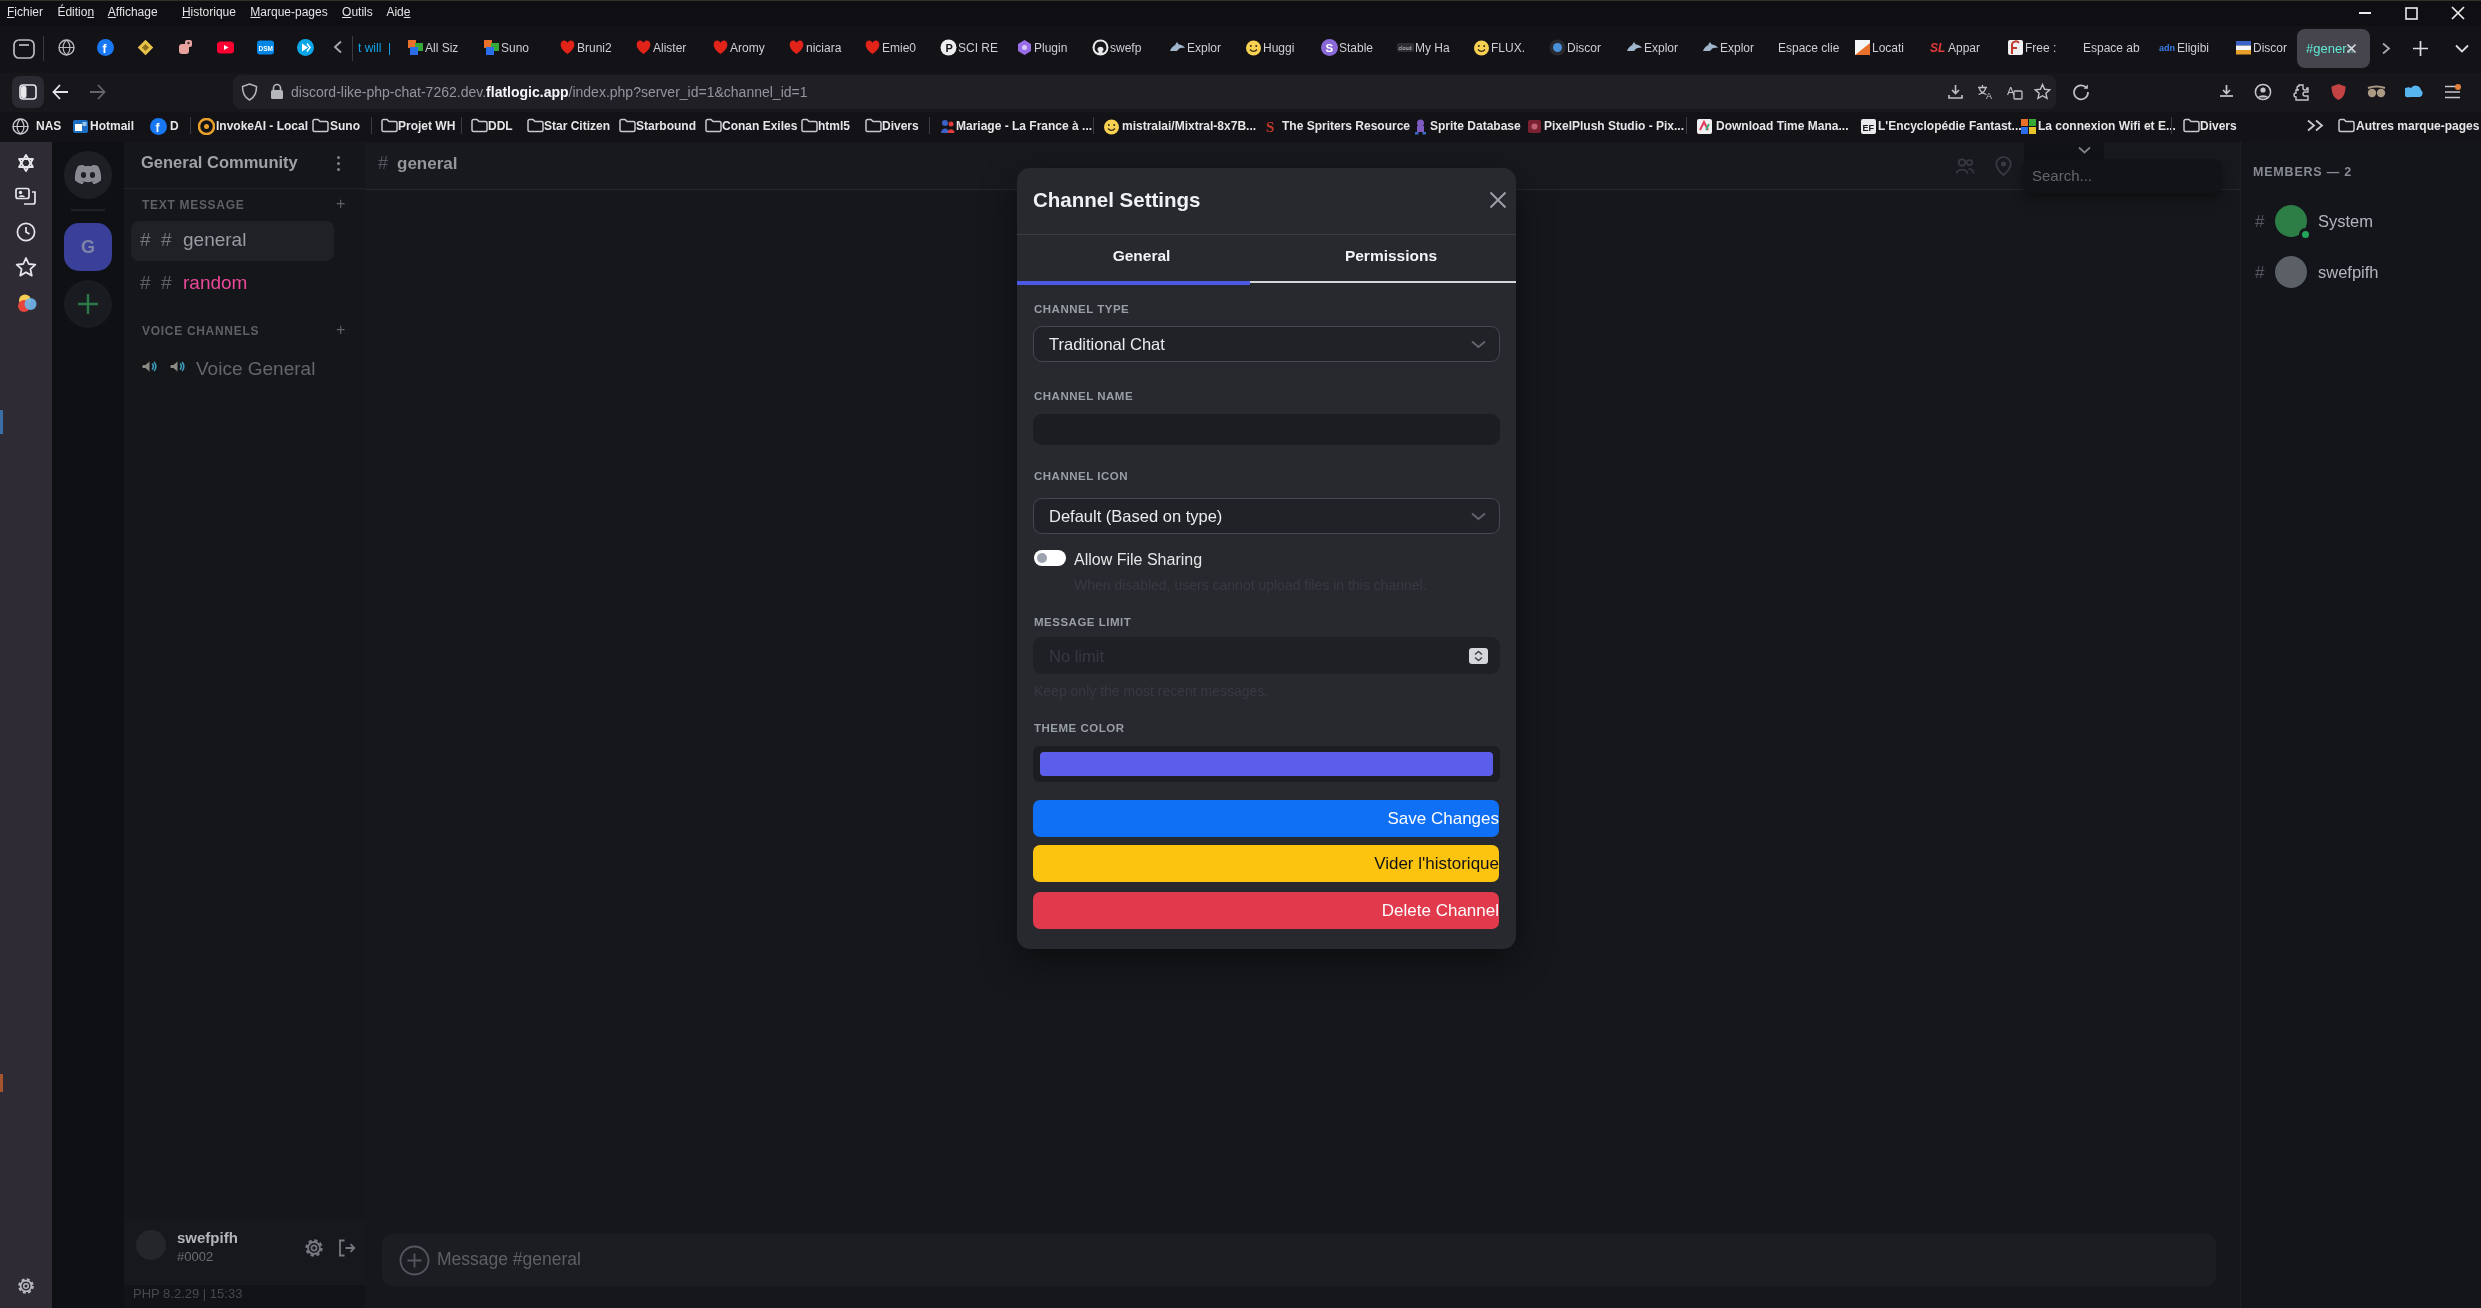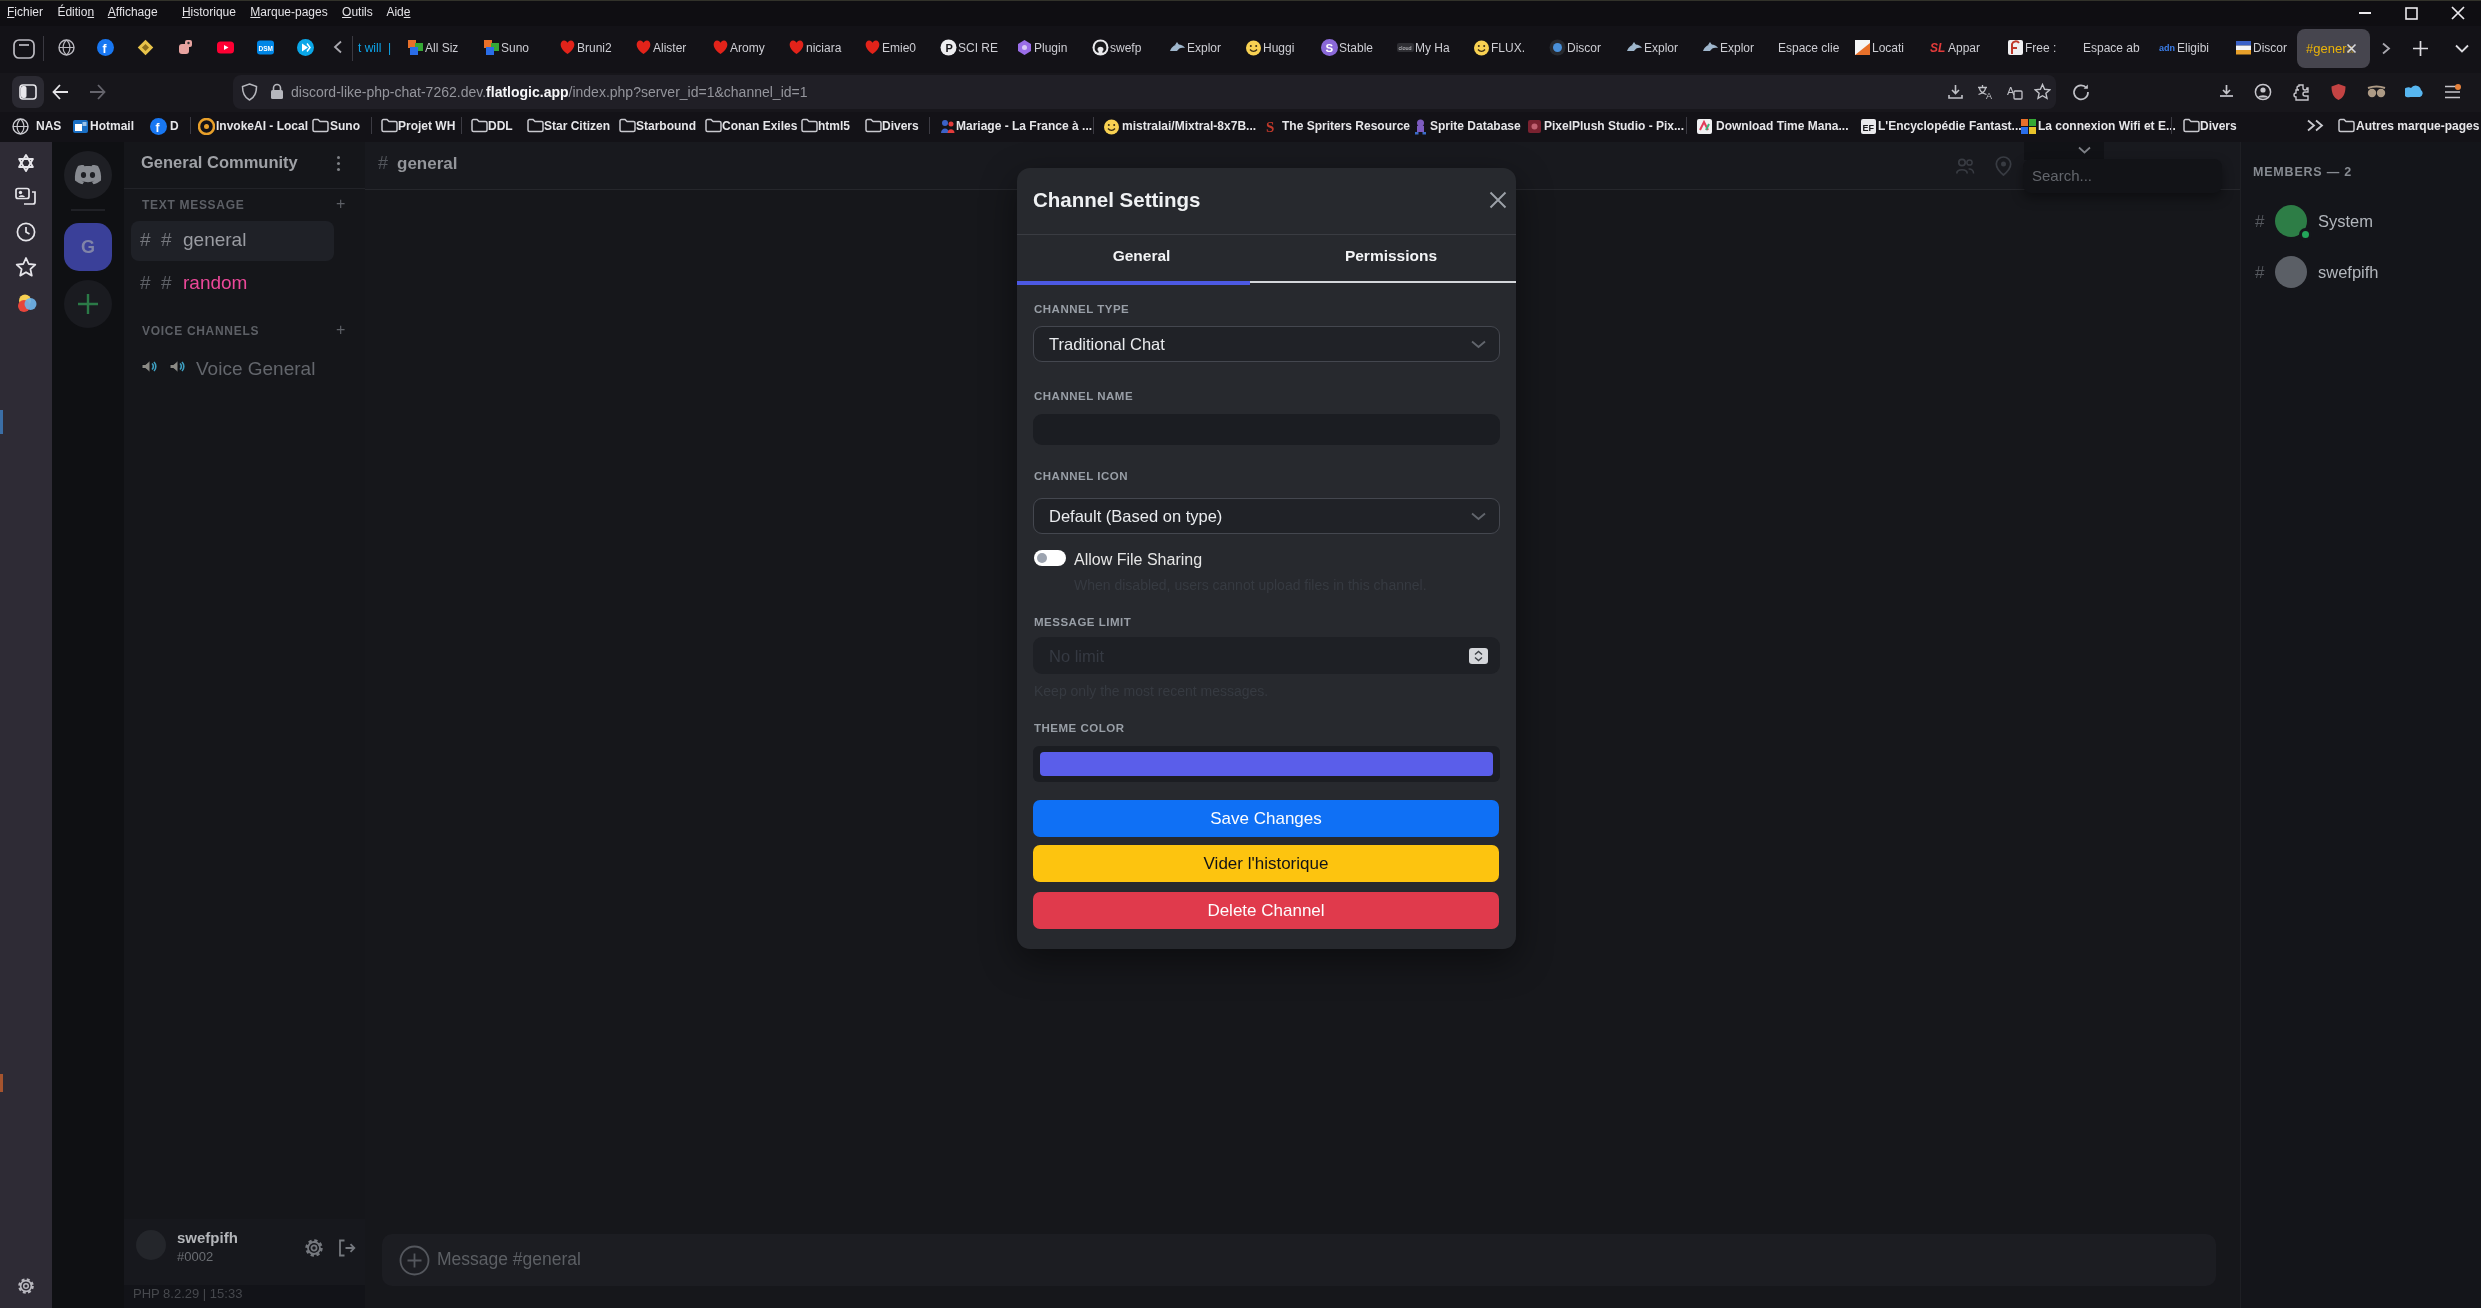--- a/index.html
+++ b/index.html
@@ -8,21 +8,21 @@
   .a{position:absolute;}
   .tablbl{position:absolute;top:41px;font-size:12px;color:#cdcdd3;white-space:nowrap;}
   .tabico{position:absolute;top:39px;width:17px;height:17px;}
   .bm{position:absolute;top:119px;font-size:12px;color:#e6e6e9;white-space:nowrap;font-weight:600;}
   .bmic{position:absolute;top:118px;}
   .bmsep{position:absolute;top:117px;width:1px;height:17px;background:#3c3b43;}
   .lbl{position:absolute;font-size:11.5px;font-weight:bold;color:#999fa7;letter-spacing:.5px;}
   .sel{position:absolute;left:1033px;width:467px;background:#202227;border:1px solid #44474f;
        border-radius:9px;box-sizing:border-box;color:#e9ebee;font-size:16.5px;}
   .btn{position:absolute;left:1033px;width:466px;height:37px;border-radius:7px;
-       text-align:center;line-height:37px;font-size:17px;}
+       text-align:right;line-height:37px;font-size:17px;}
 </style>
 </head>
 <body>
 
 
 
 <div class="a" style="left:0;top:0;width:2481px;height:26px;background:#0f0e12;"></div>
 <div class="a" style="left:0;top:0;width:2481px;height:1px;background:#32322a;"></div>
 <div class="a" style="top:5px;left:7px;font-size:12px;color:#e3e2e6;">
   <span style="margin-right:11px"><u>F</u>ichier</span>
@@ -173,21 +173,21 @@
 <svg class="tabico" style="left:2159px">
     <text x="0" y="12" font-size="9" font-weight="bold" fill="#3b7de8" font-family="Liberation Sans">adn</text>
   </svg><div class="tablbl" style="left:2177px">Eligibi</div>
 <svg class="tabico" style="left:2235px">
     <rect x="1" y="2" width="15" height="4.5" fill="#3b62c8"></rect>
     <rect x="1" y="6.5" width="15" height="4.5" fill="#f5f6f7"></rect>
     <rect x="1" y="11" width="15" height="4.5" fill="#e8a02a"></rect>
   </svg><div class="tablbl" style="left:2253px">Discor</div>
 
 <div class="a" style="left:2297px;top:29px;width:73px;height:39px;background:#46454e;border-radius:8px;"></div>
-<div class="a" style="left:2306px;top:41px;font-size:13px;color:#eab308;">#gener<span style="opacity:.45">a</span></div>
+<div class="a" style="left:2306px;top:41px;font-size:13px;color:#5eead4;">#gener<span style="opacity:.45">a</span></div>
 <svg class="a" style="left:2346px;top:43px" width="11" height="11">
     <path d="M1.5 1.5 L9.5 9.5 M9.5 1.5 L1.5 9.5" stroke="#d9d9dd" stroke-width="1.6"></path>
   </svg>
 <svg class="a" style="left:2381px;top:42px" width="10" height="13">
     <path d="M2 1.5 L8 6.5 L2 11.5" fill="none" stroke="#a9a8af" stroke-width="1.8"></path>
   </svg>
 <svg class="a" style="left:2412px;top:40px" width="17" height="17">
     <path d="M8.5 1 V16 M1 8.5 H16" stroke="#dcdbe0" stroke-width="1.7"></path>
   </svg>
 <svg class="a" style="left:2455px;top:44px" width="14" height="9">

